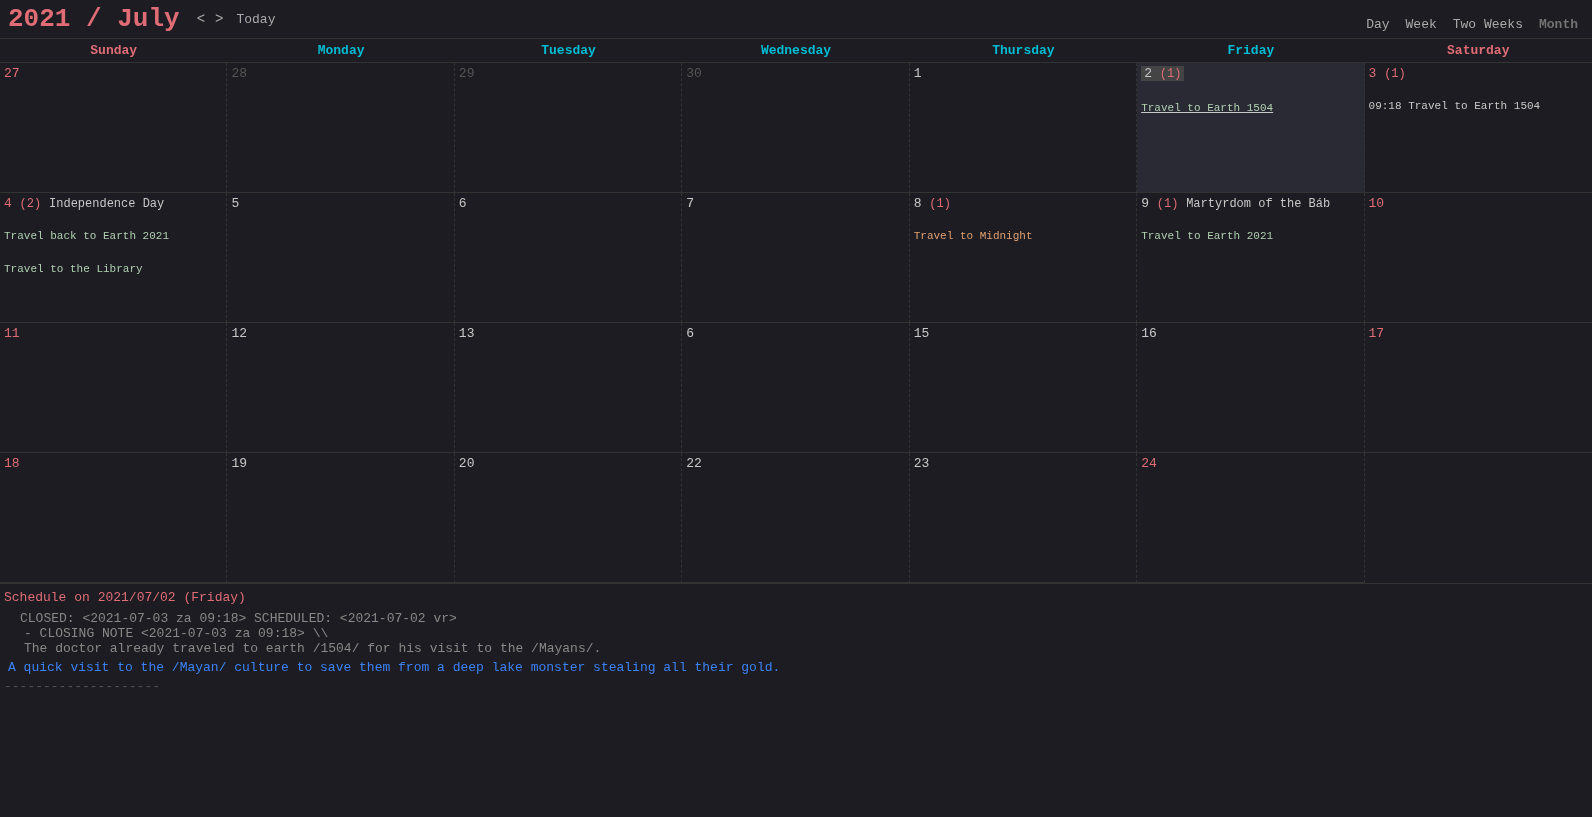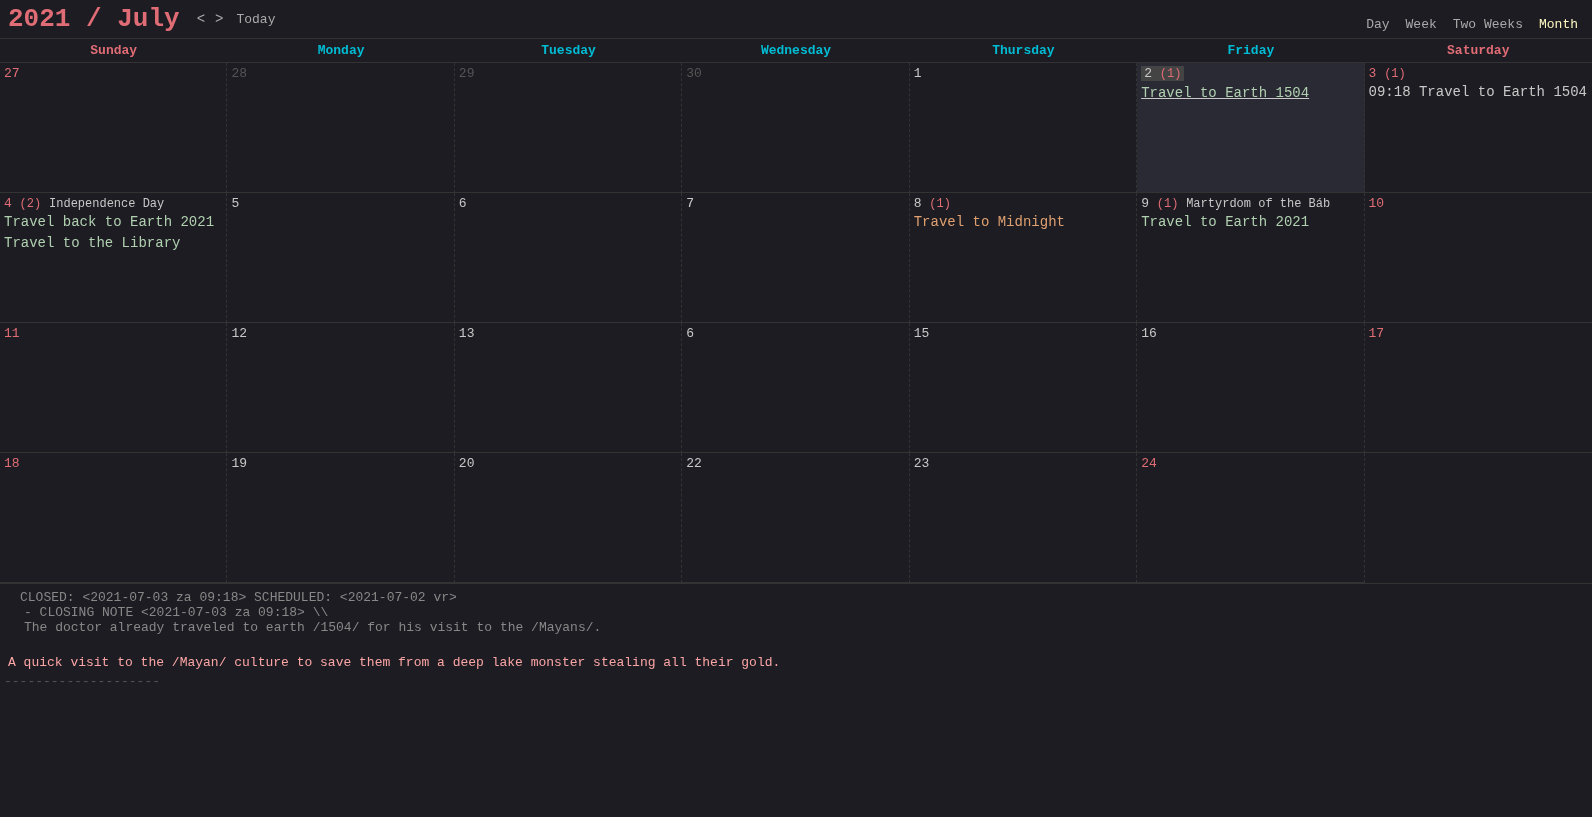--- a/index.html
+++ b/index.html
@@ -56,22 +56,22 @@
       background: none;
       border: none;
       color: #aaa;
       cursor: pointer;
       font-size: 13px;
       padding: 2px 6px;
       font-family: inherit;
       margin-top: 11px;
     }
     .view-btn.active {
-      color: #fef9c3;
-      font-weight: normal;
+      color: #737373;
+      font-weight: bold;
       text-align: right;
     }
 
     
     .calendar {
       display: flex;
       flex-direction: column;
       width: 100%;
     }
     .day-headers {
@@ -121,24 +121,24 @@
     .cell-date .count {
       color: #e06c75;
       font-size: 12px;
     }
     .cell-date .holiday {
       color: #c8c8c8;
       font-size: 12px;
     }
 
     .event {
-      font-size: 14px;
+      font-size: 11px;
       color: #b0d0b0;
       line-height: 1.4;
-      margin-top: 1px;
+      margin-top: 18px;
     }
     .event.orange { color: #e0a070; }
     .event.time { color: #c8c8c8; }
 
     .out-of-month {
       color: #555;
     }
 
     
     .schedule-section {
@@ -160,23 +160,23 @@
     }
     .schedule-meta {
       color: #888;
       margin-left: 16px;
     }
     .schedule-note {
       color: #888;
       margin-left: 20px;
     }
     .schedule-desc {
-      color: #fca5a5;
+      color: #3b82f6;
       margin-left: 4px;
-      margin-top: 20px;
+      margin-top: 4px;
     }
     .divider {
       color: #555;
       margin-top: 4px;
     }
   </style>
 </head>
 <body>
 
 <div>
@@ -297,20 +297,23 @@
         <div class="cell-date">23</div>
       </div>
       <div class="cal-cell">
         <div class="cell-date saturday">24</div>
       </div>
 
     </div>
   </div>
 
   <div class="schedule-section">
+    <div class="schedule-title">
+      <span>Schedule on </span><span>2021/07/02</span> <span>(Friday)</span>
+    </div>
 
     <div class="schedule-item">
       <div class="schedule-meta">CLOSED: &lt;2021-07-03 za 09:18&gt; SCHEDULED: &lt;2021-07-02 vr&gt;</div>
       <div class="schedule-note">- CLOSING NOTE &lt;2021-07-03 za 09:18&gt; \\</div>
       <div class="schedule-note">The doctor already traveled to earth /1504/ for his visit to the /Mayans/.</div>
       <div class="schedule-desc">A quick visit to the /Mayan/ culture to save them from a deep lake monster stealing all their gold.</div>
     </div>
 
     <div class="divider">--------------------</div>
   </div>

